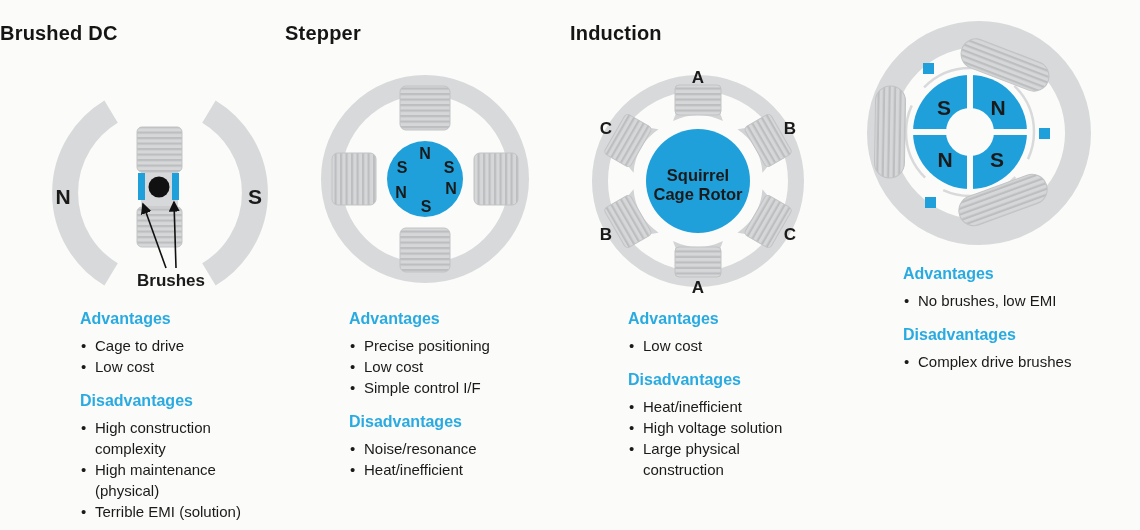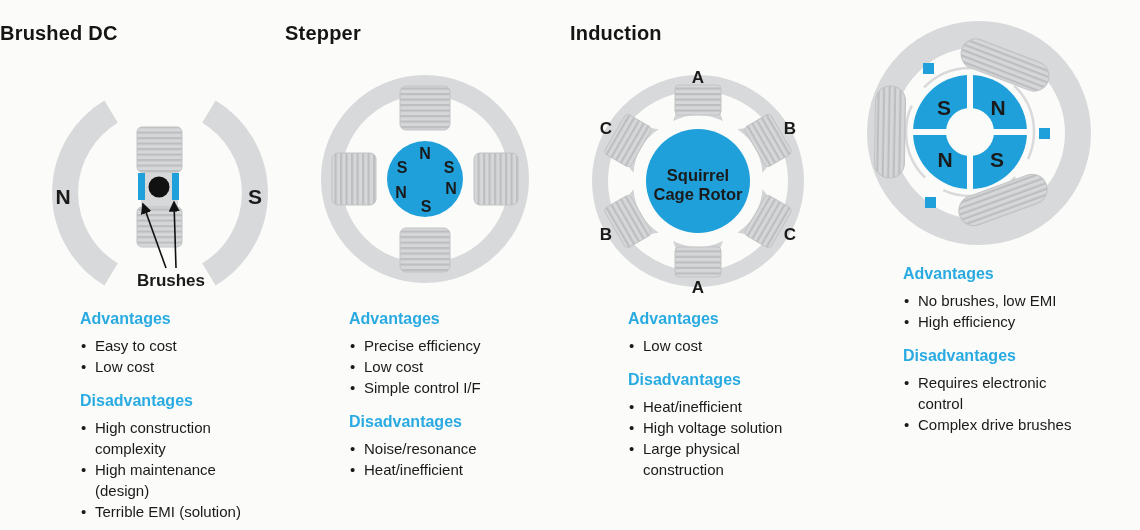--- a/index.html
+++ b/index.html
@@ -68,27 +68,27 @@
         <rect class="blue" x="172" y="124" width="7" height="27"></rect>
         <circle cx="159" cy="138" r="10.5" fill="#111"></circle>
         <line class="arrowline" x1="166" y1="219" x2="143" y2="155" marker-end="url(#arr)"></line>
         <line class="arrowline" x1="176" y1="219" x2="174" y2="153" marker-end="url(#arr)"></line>
         <text x="171" y="237" font-size="17" text-anchor="middle">Brushes</text>
       </svg>
     </div>
     <div class="lists">
       <h3>Advantages</h3>
       <ul>
-          <li>Easy to cost</li>
+          <li>Cage to drive</li>
           <li>Low cost</li>
         </ul>
       <h3>Disadvantages</h3>
       <ul>
           <li>High construction complexity</li>
-          <li>High maintenance (design)</li>
+          <li>High maintenance (physical)</li>
           <li>Terrible EMI (solution)</li>
         </ul>
     </div>
   </section>
 
   <section class="panel p2">
     <h2>Stepper</h2>
     <div class="diagram">
       <svg width="285" height="252" viewBox="0 0 285 252">
         <circle class="ring" cx="140" cy="130" r="94" stroke-width="20"></circle>
@@ -101,21 +101,21 @@
         <text x="117" y="118" font-size="16" text-anchor="middle" dominant-baseline="central">S</text>
         <text x="164" y="118" font-size="16" text-anchor="middle" dominant-baseline="central">S</text>
         <text x="116" y="143" font-size="16" text-anchor="middle" dominant-baseline="central">N</text>
         <text x="166" y="139" font-size="16" text-anchor="middle" dominant-baseline="central">N</text>
         <text x="141" y="157" font-size="16" text-anchor="middle" dominant-baseline="central">S</text>
       </svg>
     </div>
     <div class="lists">
       <h3>Advantages</h3>
       <ul>
-          <li>Precise efficiency</li>
+          <li>Precise positioning</li>
           <li>Low cost</li>
           <li>Simple control I/F</li>
         </ul>
       <h3>Disadvantages</h3>
       <ul>
           <li>Noise/resonance</li>
           <li>Heat/inefficient</li>
         </ul>
     </div>
   </section>
@@ -198,23 +198,21 @@
         <text x="142" y="155" font-size="21" text-anchor="middle" dominant-baseline="central">S</text>
         <rect class="blue" x="68" y="59" width="11" height="11"></rect>
         <rect class="blue" x="184" y="124" width="11" height="11"></rect>
         <rect class="blue" x="70" y="193" width="11" height="11"></rect>
       </svg>
     </div>
     <div class="lists">
       <h3>Advantages</h3>
       <ul>
           <li>No brushes, low EMI</li>
-          <li>High efficiency</li>
-        </ul>
-      <h3>Disadvantages</h3>
-      <ul>
-          <li>Requires electronic control</li>
+        </ul>
+      <h3>Disadvantages</h3>
+      <ul>
           <li>Complex drive brushes</li>
         </ul>
     </div>
   </section>
 
 </div>
 
 </body></html>

